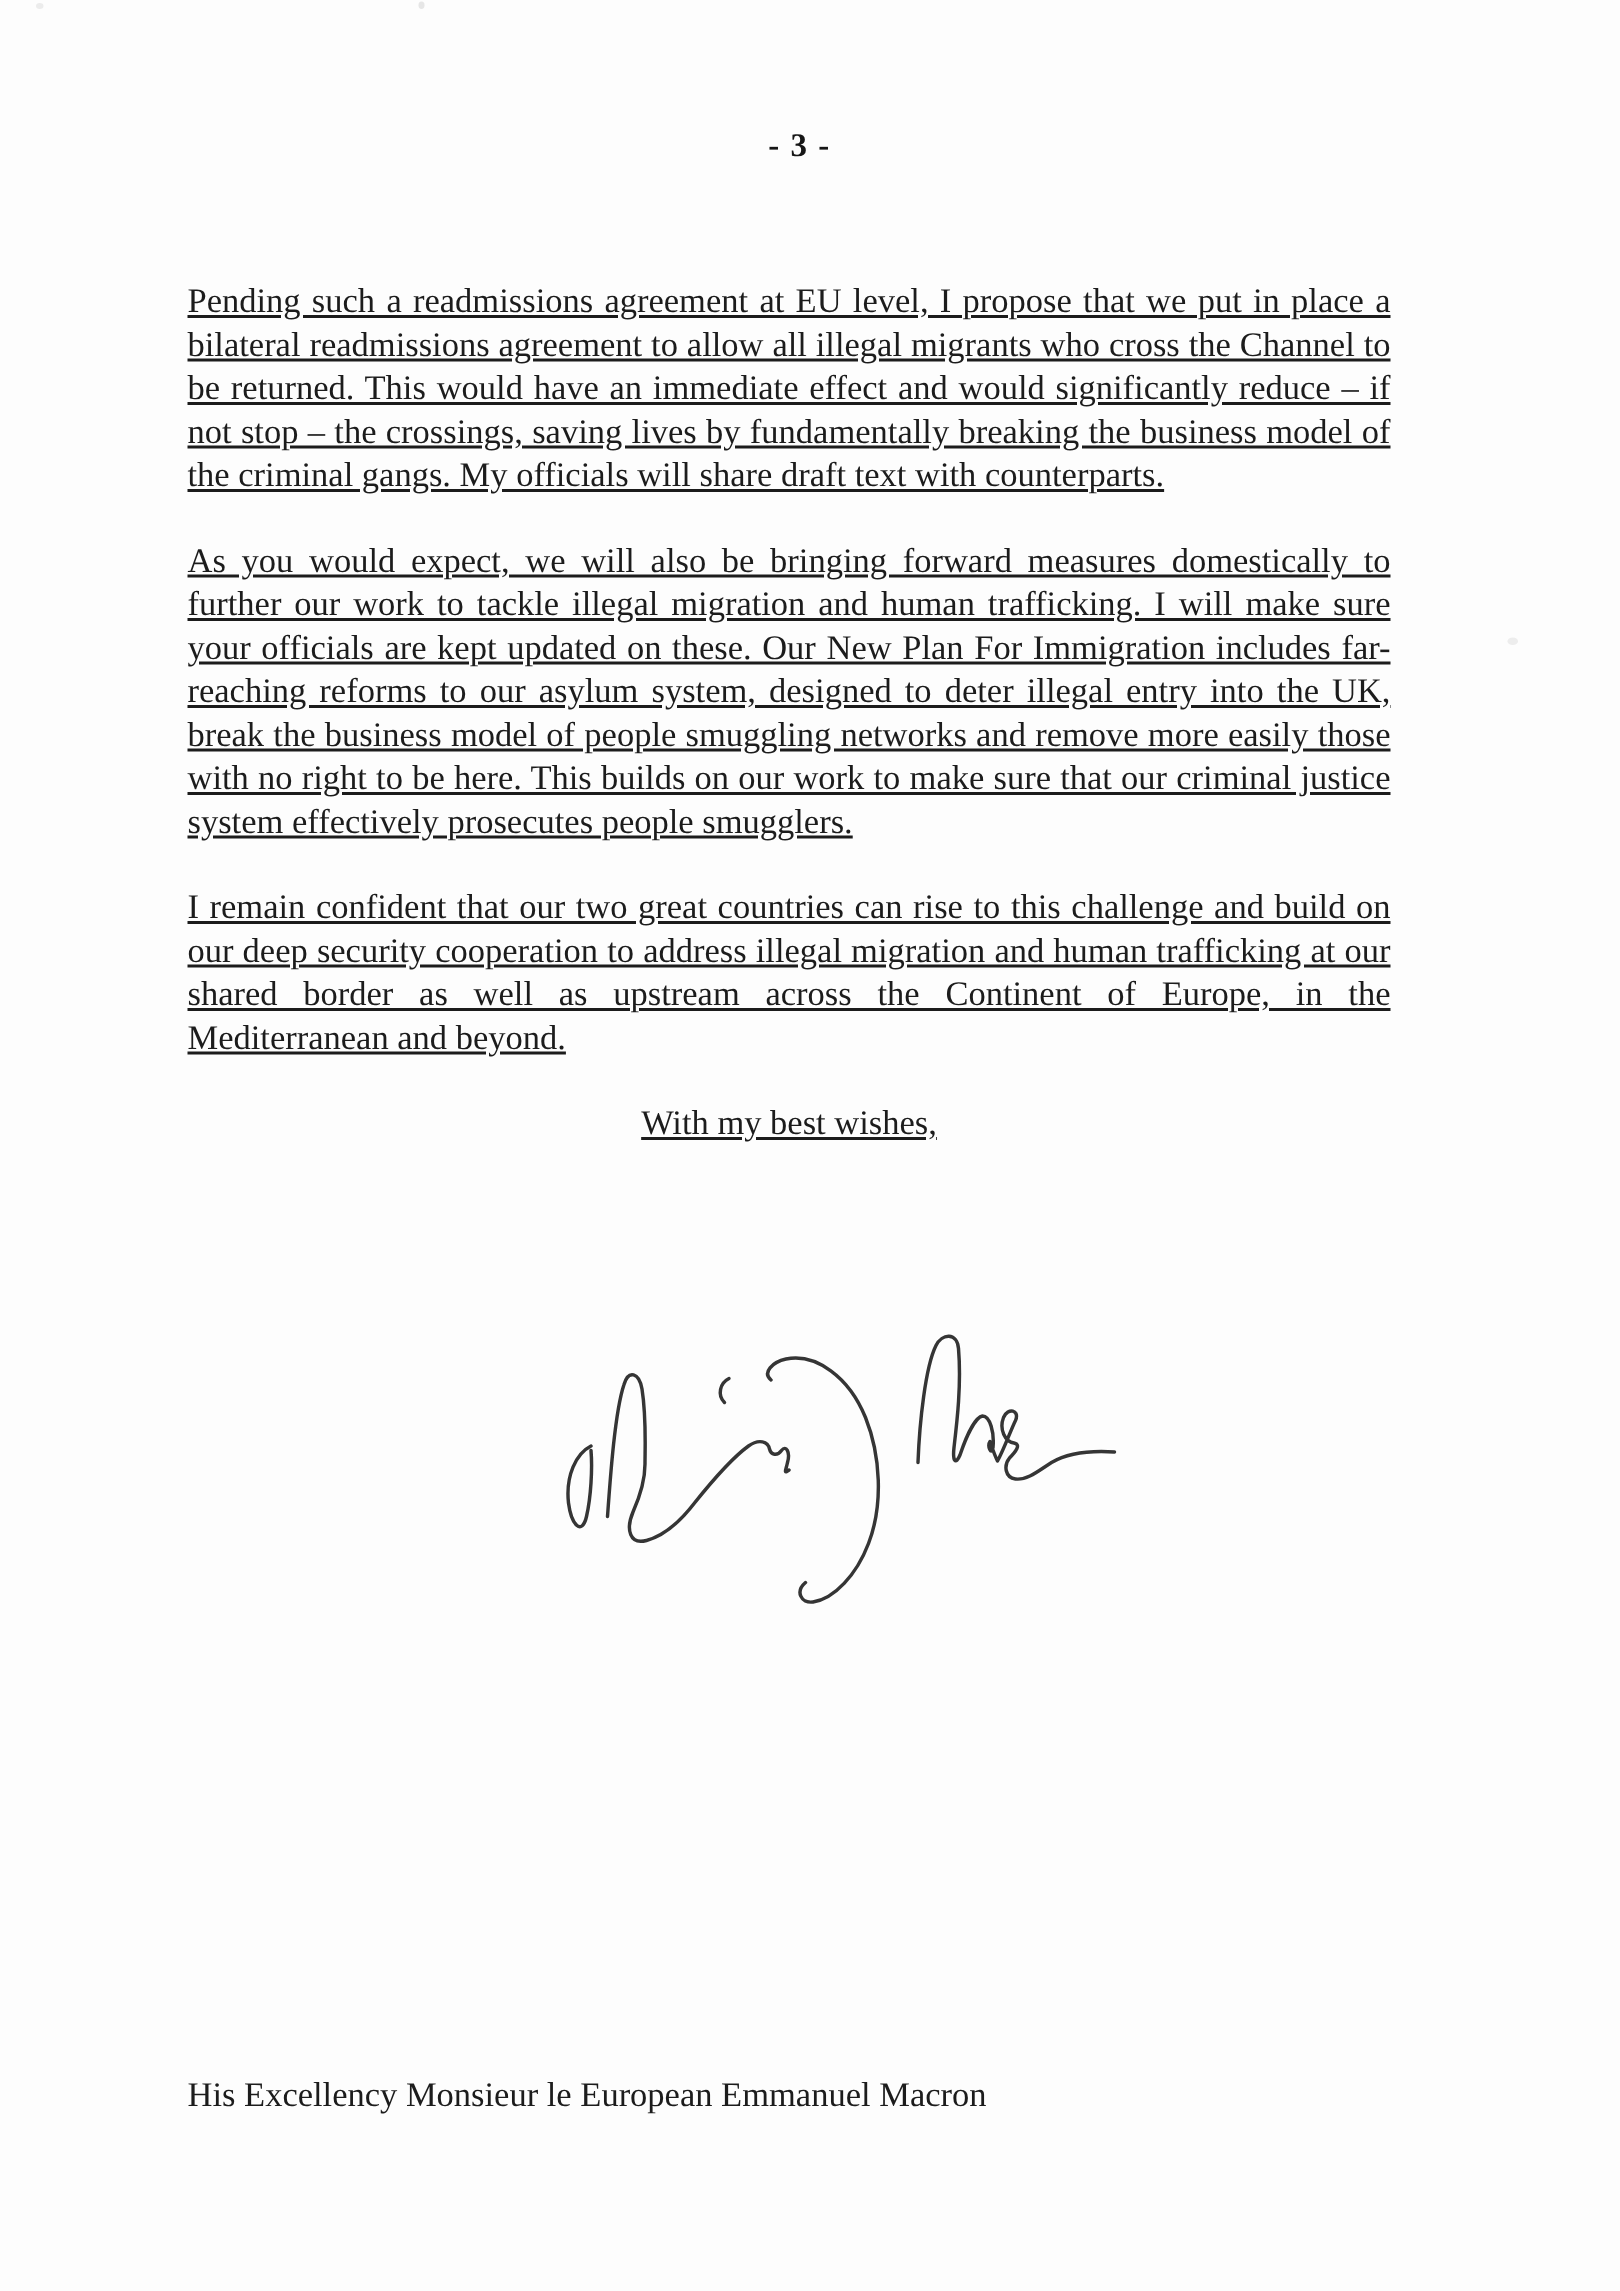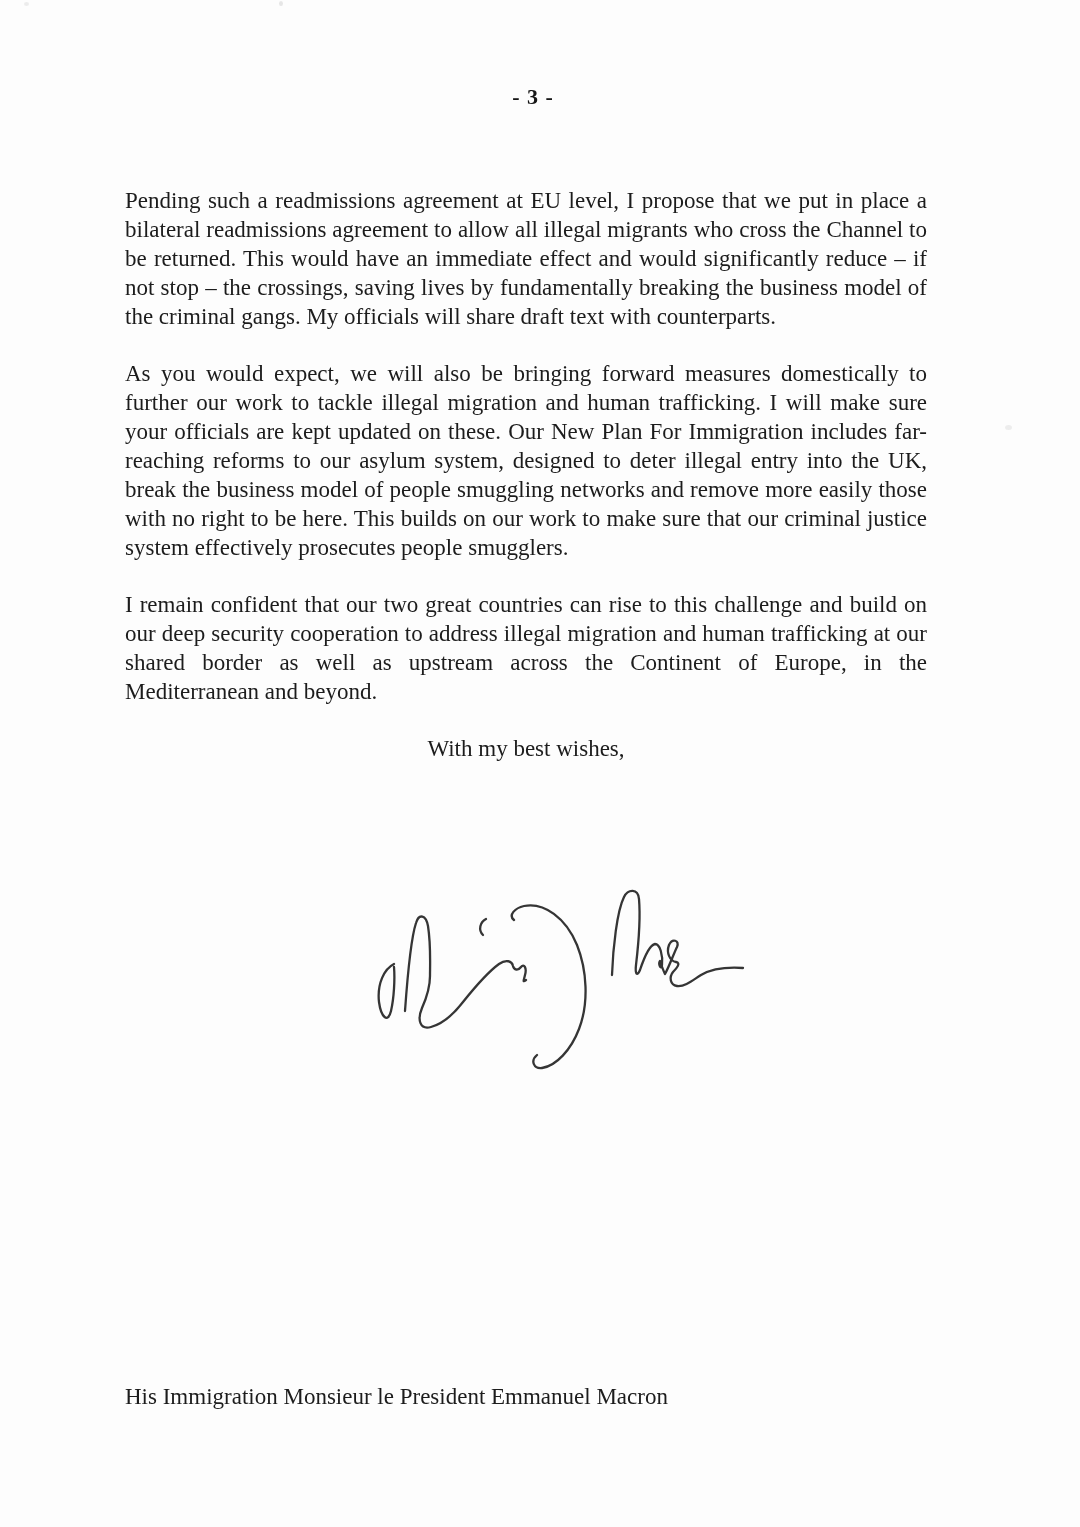--- a/index.html
+++ b/index.html
@@ -32,20 +32,21 @@
     top: 186px;
     left: 125px;
     width: 818px;
     font-size: 23px;
     line-height: 29px;
     text-align: justify;
     color: #1c1c1c;
   }
   .letter-body p {
     margin: 0 16px 28px 0;
+    text-decoration: underline;
   }
   .letter-body p.closing {
     text-align: center;
     margin-bottom: 0;
   }
   .signature-wrap {
     position: absolute;
     left: 372px;
     top: 883px;
     width: 380px;
@@ -141,15 +142,15 @@
                C 297,84 302,70 305,64
                C 308,57 300,55 297,62
                C 294,70 298,78 304,79
                C 309,80 305,85 301,89
                C 297,94 298,102 305,103
                C 313,104 321,97 329,92
                C 341,85 356,84 371,85"></path>
     </svg>
   </div>
 
-  <div class="addressee">His Immigration Monsieur le President Emmanuel Macron</div>
+  <div class="addressee">His Excellency Monsieur le European Emmanuel Macron</div>
 
 </div>
 
 </body></html>

